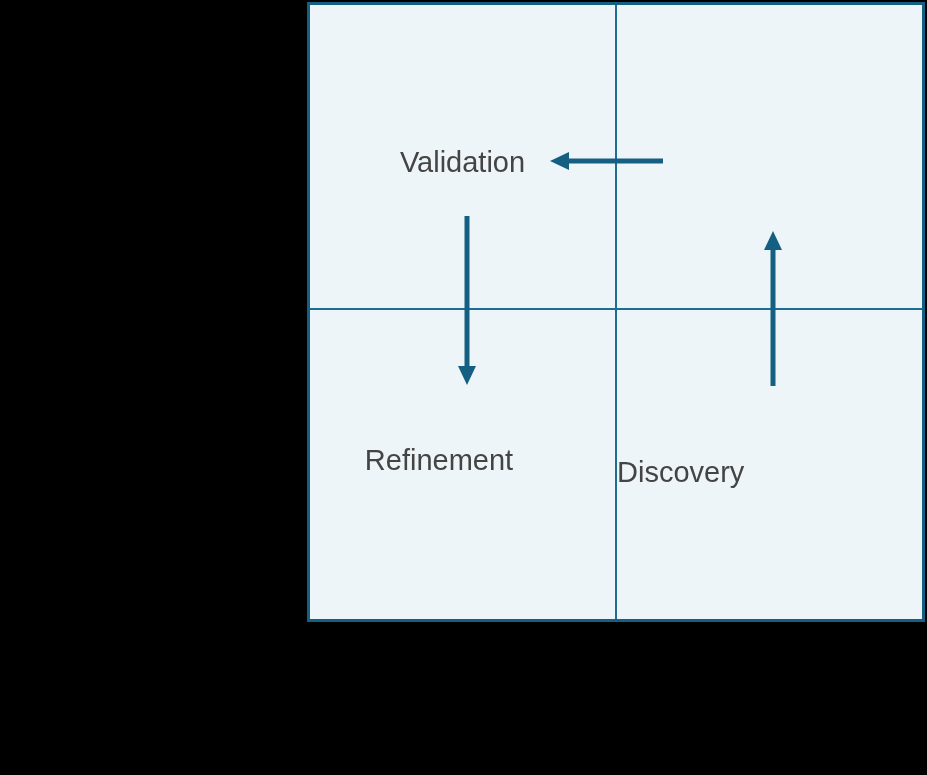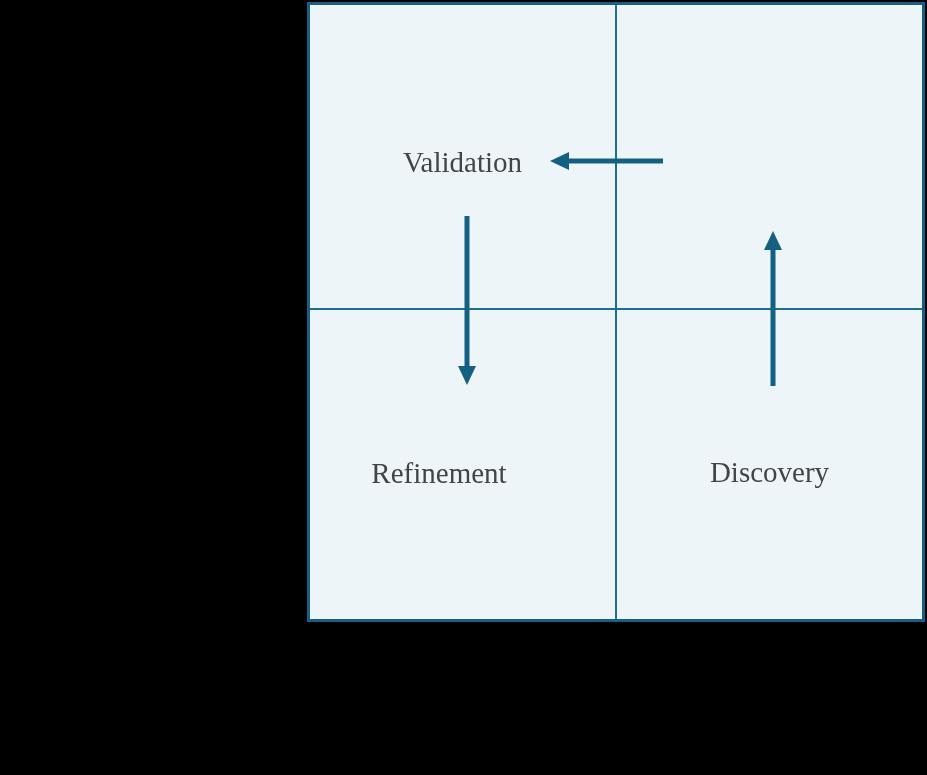--- a/index.html
+++ b/index.html
@@ -55,21 +55,21 @@
     width: 612px;
     height: 2px;
     background: #1c6e92;
   }
 
   
   .quad-label {
     position: absolute;
     color: #444444;
     font-size: 29px;
-    font-family: Liberation Serif, serif;
+    font-family: Liberation Sans, sans-serif;
     font-weight: 400;
     line-height: 1;
     white-space: nowrap;
     letter-spacing: 0px;
   }
   
   #label-validation {
     left: 0px;
     top: 143px;
     width: 305px;
@@ -78,30 +78,29 @@
   
   #label-development {
     left: 307px;
     top: 143px;
     width: 305px;
     text-align: center;
   }
   
   #label-refinement {
     left: 0px;
-    top: 454px;
+    top: 441px;
     width: 258px;
     text-align: center;
   }
   
   #label-discovery {
     left: 307px;
     top: 453px;
     width: 305px;
-    text-align: center;
   }
 
   
   #arrows {
     position: absolute;
     left: 0;
     top: 0;
     width: 612px;
     height: 614px;
     pointer-events: none;

